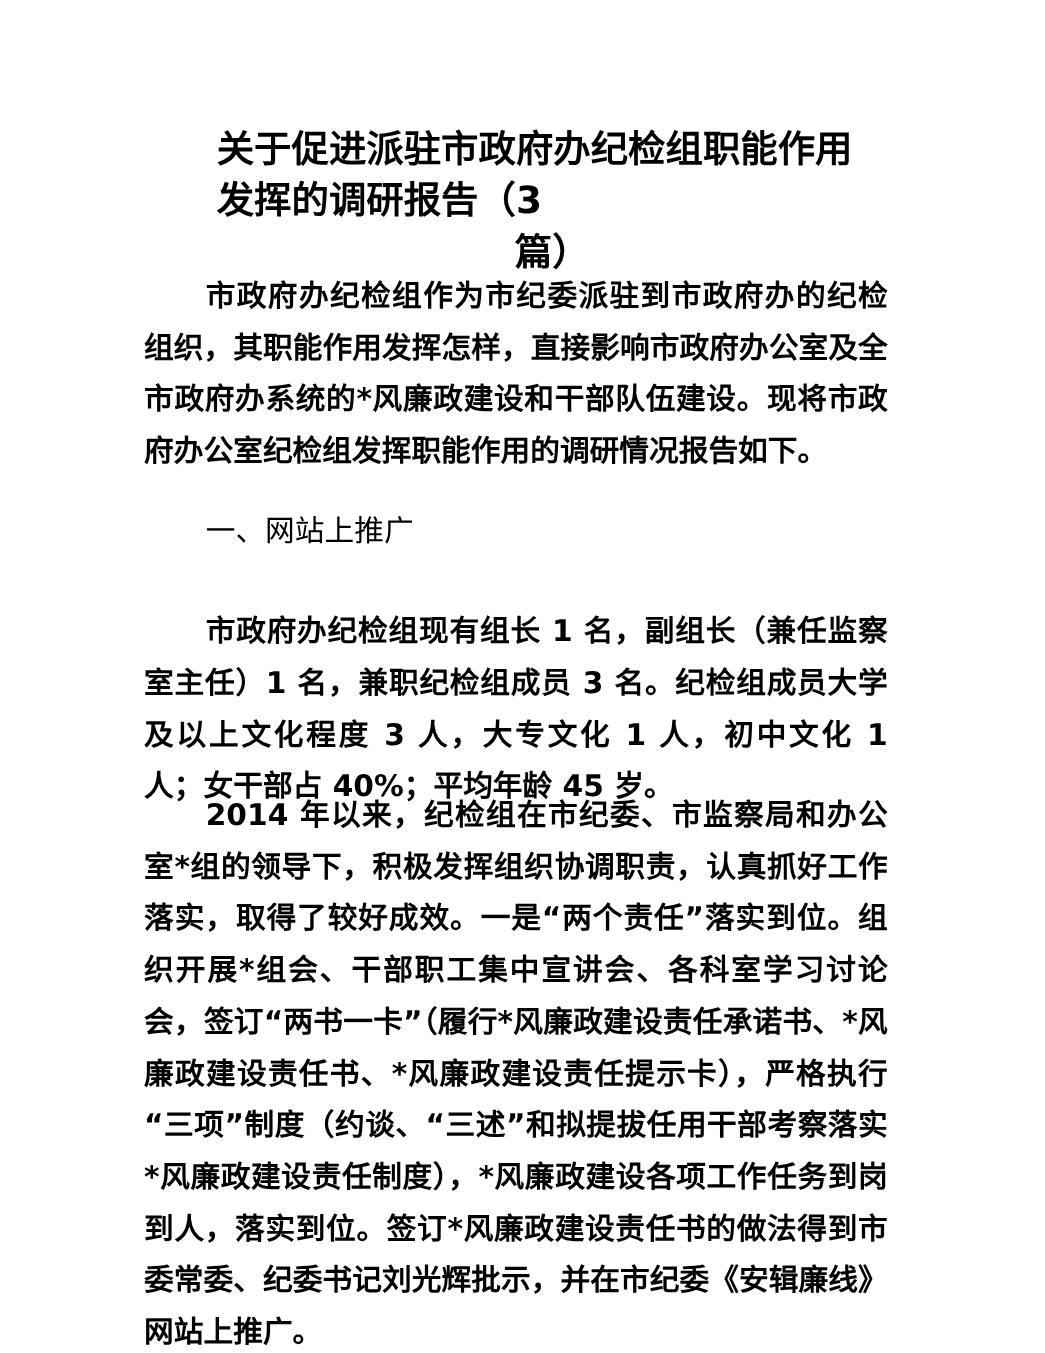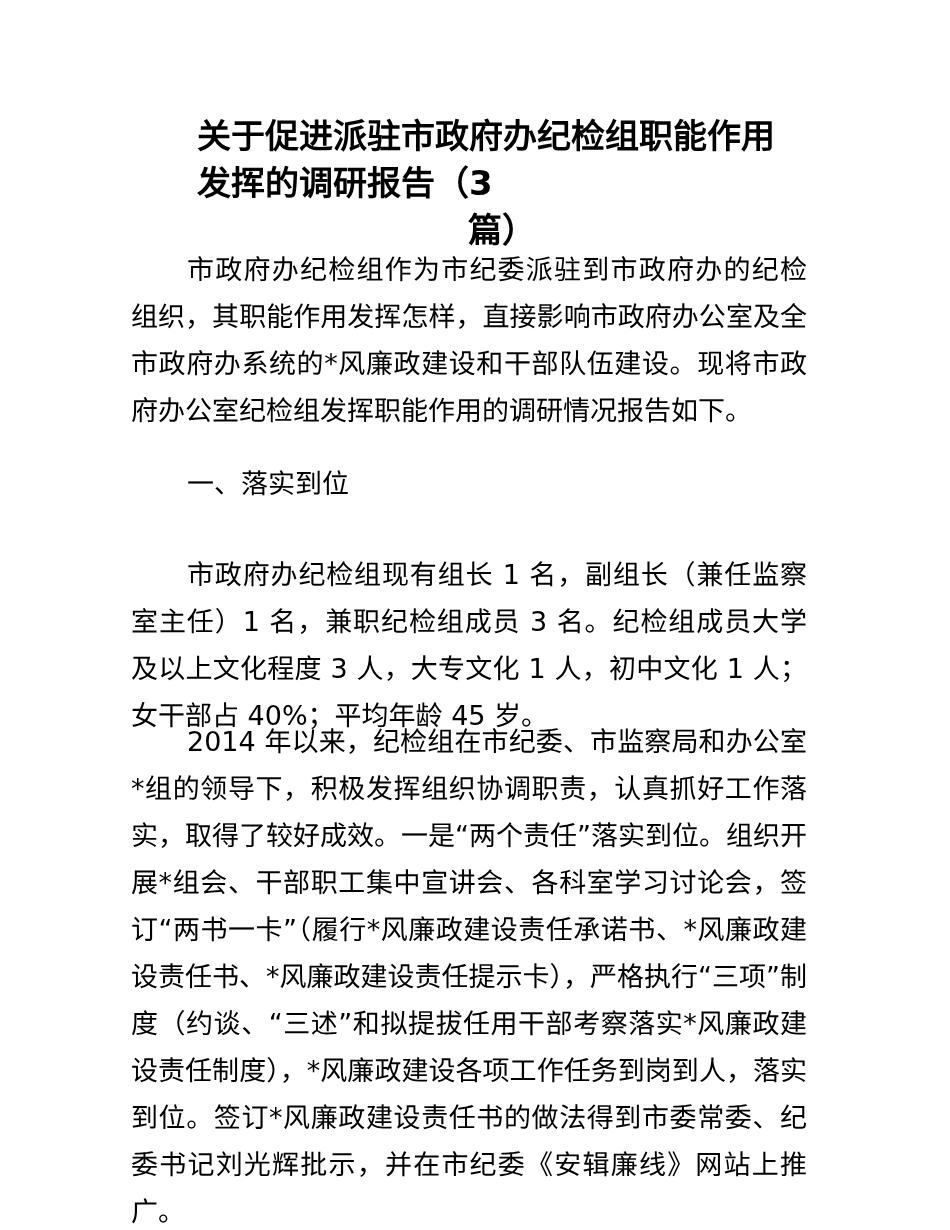--- a/index.html
+++ b/index.html
@@ -59,20 +59,21 @@
     margin: 0;
     font-size: 27px;
     line-height: 47px;
     text-align: justify;
     text-justify: inter-ideograph;
     word-break: break-all;
     letter-spacing: 0px;
   }
   .para.indent {
     text-indent: 56px;
+    font-weight: bold;
   }
   .heading {
     position: absolute;
     left: 0;
     width: 676px;
     margin: 0;
     font-size: 27px;
     line-height: 47px;
     font-weight: normal;
     text-indent: 56px;
@@ -88,20 +89,20 @@
 </head>
 <body>
 
 <div class="page">
   <div class="doc-body">
 
     <h1 class="doc-title"><span>关于促进派驻市政府办纪检组职能作用发挥的调研报告（3</span><span class="wrap-line2">篇）</span></h1>
 
     <p class="para indent" id="para-intro">市政府办纪检组作为市纪委派驻到市政府办的纪检组织，其职能作用发挥怎样，直接影响市政府办公室及全市政府办系统的*风廉政建设和干部队伍建设。现将市政府办公室纪检组发挥职能作用的调研情况报告如下。</p>
 
-    <h2 class="heading" id="sec-heading">一、落实到位</h2>
+    <h2 class="heading" id="sec-heading">一、网站上推广</h2>
 
     <p class="para indent" id="para-staff">市政府办纪检组现有组长 1 名，副组长（兼任监察室主任）1 名，兼职纪检组成员 3 名。纪检组成员大学及以上文化程度 3 人，大专文化 1 人，初中文化 1 人；女干部占 40%；平均年龄 45 岁。</p>
 
     <p class="para indent" id="para-work">2014 年以来，纪检组在市纪委、市监察局和办公室*组的领导下，积极发挥组织协调职责，认真抓好工作落实，取得了较好成效。一是“两个责任”落实到位。组织开展*组会、干部职工集中宣讲会、各科室学习讨论会，签订“两书一卡”（履行*风廉政建设责任承诺书、*风廉政建设责任书、*风廉政建设责任提示卡），严格执行“三项”制度（约谈、“三述”和拟提拔任用干部考察落实*风廉政建设责任制度），*风廉政建设各项工作任务到岗到人，落实到位。签订*风廉政建设责任书的做法得到市委常委、纪委书记刘光辉批示，并在市纪委《安辑廉线》网站上推广。</p>
 
   </div>
 </div>
 
 </body></html>

